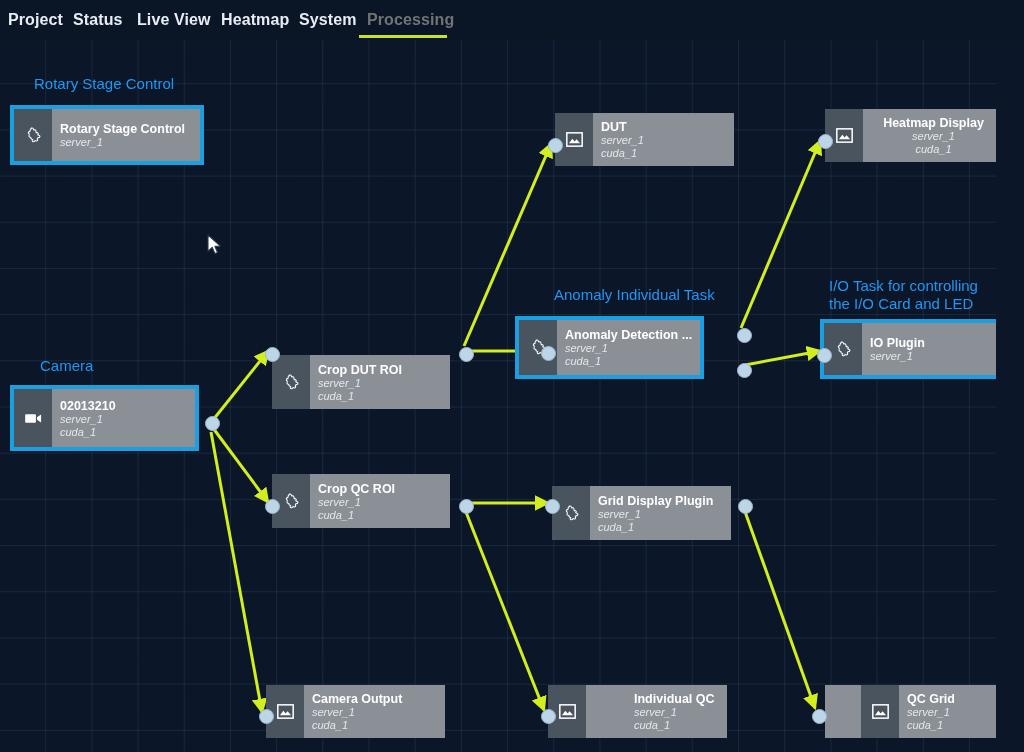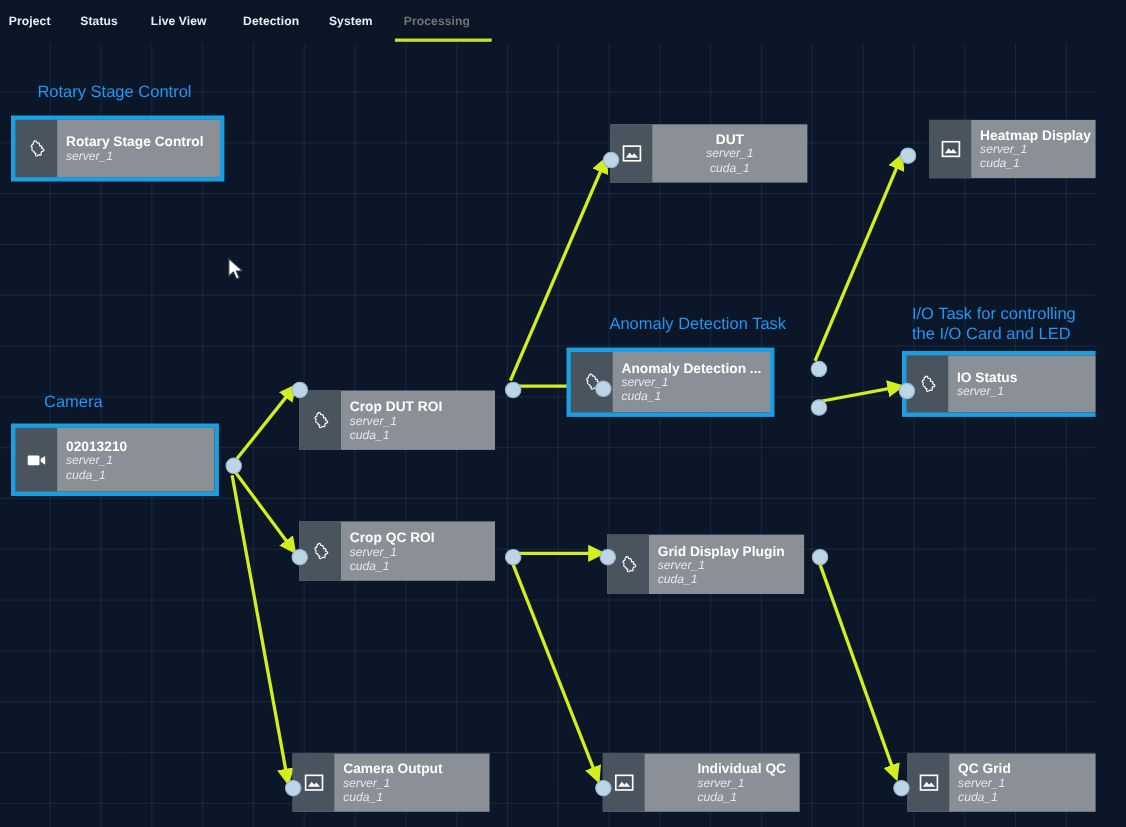--- a/index.html
+++ b/index.html
@@ -20,21 +20,21 @@
   #navbar {
     position: absolute; top: 0; left: 0;
     width: 1024px; height: 40px;
     background: #0a1526;
     z-index: 40;
   }
   .nav-item {
     position: absolute; top: 0;
     height: 40px;
     display: flex; align-items: center;
-    font-size: 11px; font-weight: bold;
+    font-size: 16px; font-weight: bold;
     color: #e8edf4;
     letter-spacing: .1px;
     cursor: pointer;
     white-space: nowrap;
   }
   .nav-item.active { color: #737373; }
   .nav-underline {
     position: absolute;
     height: 3px;
     background: #c6e22a;
@@ -114,21 +114,21 @@
 </style>
 </head>
 <body>
 
 <div id="app">
 
   <div id="navbar">
       <div class="nav-item" style="left: 8px; width: 44px;">Project</div>
       <div class="nav-item" style="left: 73px; width: 45px;">Status</div>
       <div class="nav-item" style="left: 137px; width: 65px;">Live View</div>
-      <div class="nav-item" style="left: 221px; width: 58px;">Detection</div>
+      <div class="nav-item" style="left: 221px; width: 58px;">Heatmap</div>
       <div class="nav-item" style="left: 299px; width: 50px;">System</div>
       <div class="nav-item active" style="left: 367px; width: 72px;">Processing</div>
       <div class="nav-underline" style="left: 359px; width: 88px;"></div>
     </div>
 
   <div id="canvas">
     <svg id="edges">
       <defs>
         <marker id="arrow" viewBox="0 0 10 10" refX="8.5" refY="5" markerWidth="5.2" markerHeight="5.2" orient="auto-start-reverse">
           <path d="M 0 0 L 10 5 L 0 10 z" fill="#d2ee1e"></path>
@@ -143,21 +143,21 @@
           <line x1="741" y1="288" x2="820" y2="101" stroke="#d2ee1e" stroke-width="3" marker-end="url(#arrow)"></line>
           <line x1="745" y1="325" x2="820" y2="311" stroke="#d2ee1e" stroke-width="3" marker-end="url(#arrow)"></line>
           <line x1="468" y1="463" x2="548" y2="463" stroke="#d2ee1e" stroke-width="3" marker-end="url(#arrow)"></line>
           <line x1="464" y1="467" x2="544" y2="670" stroke="#d2ee1e" stroke-width="3" marker-end="url(#arrow)"></line>
           <line x1="743" y1="466" x2="815" y2="668" stroke="#d2ee1e" stroke-width="3" marker-end="url(#arrow)"></line>
         </g>
     </svg>
     <div id="annotation-layer">
         <div class="annotation" style="left: 34px; top: 35px;">Rotary Stage Control</div>
         <div class="annotation" style="left: 40px; top: 317px;">Camera</div>
-        <div class="annotation" style="left: 554px; top: 246px;">Anomaly Detection Task</div>
+        <div class="annotation" style="left: 554px; top: 246px;">Anomaly Individual Task</div>
         <div class="annotation" style="left: 829px; top: 237px;">I/O Task for controlling
 the I/O Card and LED</div>
       </div>
     <div id="node-layer">
         <div class="node selected" style="left: 14px; top: 69px; width: 186px; height: 52px;">
           <div class="node-icon">
             <svg class="icon-svg" viewBox="0 0 24 24">
               <path d="M9.2 2.6 q2.5 -0.4 2.6 1.3 q0.1 1.2 1.3 1.0 q1.6 -0.3 1.9 1.3 l0.45 2.6 q1.3 -1.0 2.2 0.1 q1.0 1.2 -0.4 2.2 l2.0 0.9 q1.4 0.6 0.6 1.9 q-0.8 1.3 -2.1 0.6 l-1.1 1.9 q1.2 1.1 0.1 2.1 q-1.1 1.0 -2.2 -0.2 l-1.9 1.3 q-1.4 0.9 -2.1 -0.4 q-0.7 -1.3 0.6 -2.0 l-2.3 -1.1 q0.5 -1.6 -1.1 -1.8 q-1.6 -0.2 -1.4 -1.8 l0.35 -2.4 q-1.5 -0.3 -1.2 -1.8 q0.3 -1.5 1.9 -1.1 l0.5 -2.4 q0.25 -1.5 1.35 -1.2 Z" fill="none" stroke="#ffffff" stroke-width="1.3" stroke-linejoin="round"></path>
             </svg>
           </div>
@@ -183,21 +183,21 @@
             <svg class="icon-svg" viewBox="0 0 24 24">
               <path d="M9.2 2.6 q2.5 -0.4 2.6 1.3 q0.1 1.2 1.3 1.0 q1.6 -0.3 1.9 1.3 l0.45 2.6 q1.3 -1.0 2.2 0.1 q1.0 1.2 -0.4 2.2 l2.0 0.9 q1.4 0.6 0.6 1.9 q-0.8 1.3 -2.1 0.6 l-1.1 1.9 q1.2 1.1 0.1 2.1 q-1.1 1.0 -2.2 -0.2 l-1.9 1.3 q-1.4 0.9 -2.1 -0.4 q-0.7 -1.3 0.6 -2.0 l-2.3 -1.1 q0.5 -1.6 -1.1 -1.8 q-1.6 -0.2 -1.4 -1.8 l0.35 -2.4 q-1.5 -0.3 -1.2 -1.8 q0.3 -1.5 1.9 -1.1 l0.5 -2.4 q0.25 -1.5 1.35 -1.2 Z" fill="none" stroke="#ffffff" stroke-width="1.3" stroke-linejoin="round"></path>
             </svg>
           </div>
           <div class="node-body">
             <div class="node-title">Crop DUT ROI</div>
             <div class="node-sub">server_1</div>
             <div class="node-sub">cuda_1</div>
           </div>
         </div>
-        <div class="node" style="left: 555px; top: 73px; width: 179px; height: 53px; text-align: center;">
+        <div class="node" style="left: 555px; top: 73px; width: 179px; height: 53px;">
           <div class="node-icon">
             <svg class="icon-svg" viewBox="0 0 24 24">
               <rect x="2.3" y="3.6" width="19.4" height="16.8" fill="none" stroke="#ffffff" stroke-width="1.9"></rect>
               <path d="M5.0 16.8 L9.3 11.0 L12.2 14.4 L14.6 11.7 L19.0 16.8 Z" fill="#ffffff"></path>
             </svg>
           </div>
           <div class="node-body">
             <div class="node-title">DUT</div>
             <div class="node-sub">server_1</div>
             <div class="node-sub">cuda_1</div>
@@ -208,41 +208,41 @@
             <svg class="icon-svg" viewBox="0 0 24 24">
               <path d="M9.2 2.6 q2.5 -0.4 2.6 1.3 q0.1 1.2 1.3 1.0 q1.6 -0.3 1.9 1.3 l0.45 2.6 q1.3 -1.0 2.2 0.1 q1.0 1.2 -0.4 2.2 l2.0 0.9 q1.4 0.6 0.6 1.9 q-0.8 1.3 -2.1 0.6 l-1.1 1.9 q1.2 1.1 0.1 2.1 q-1.1 1.0 -2.2 -0.2 l-1.9 1.3 q-1.4 0.9 -2.1 -0.4 q-0.7 -1.3 0.6 -2.0 l-2.3 -1.1 q0.5 -1.6 -1.1 -1.8 q-1.6 -0.2 -1.4 -1.8 l0.35 -2.4 q-1.5 -0.3 -1.2 -1.8 q0.3 -1.5 1.9 -1.1 l0.5 -2.4 q0.25 -1.5 1.35 -1.2 Z" fill="none" stroke="#ffffff" stroke-width="1.3" stroke-linejoin="round"></path>
             </svg>
           </div>
           <div class="node-body">
             <div class="node-title">Anomaly Detection ...</div>
             <div class="node-sub">server_1</div>
             <div class="node-sub">cuda_1</div>
           </div>
         </div>
-        <div class="node" style="left: 845px; top: 69px; width: 179px; height: 53px;">
+        <div class="node" style="left: 825px; top: 69px; width: 179px; height: 53px; text-align: center;">
           <div class="node-icon">
             <svg class="icon-svg" viewBox="0 0 24 24">
               <rect x="2.3" y="3.6" width="19.4" height="16.8" fill="none" stroke="#ffffff" stroke-width="1.9"></rect>
               <path d="M5.0 16.8 L9.3 11.0 L12.2 14.4 L14.6 11.7 L19.0 16.8 Z" fill="#ffffff"></path>
             </svg>
           </div>
           <div class="node-body">
             <div class="node-title">Heatmap Display</div>
             <div class="node-sub">server_1</div>
             <div class="node-sub">cuda_1</div>
           </div>
         </div>
         <div class="node selected" style="left: 824px; top: 283px; width: 180px; height: 52px;">
           <div class="node-icon">
             <svg class="icon-svg" viewBox="0 0 24 24">
               <path d="M9.2 2.6 q2.5 -0.4 2.6 1.3 q0.1 1.2 1.3 1.0 q1.6 -0.3 1.9 1.3 l0.45 2.6 q1.3 -1.0 2.2 0.1 q1.0 1.2 -0.4 2.2 l2.0 0.9 q1.4 0.6 0.6 1.9 q-0.8 1.3 -2.1 0.6 l-1.1 1.9 q1.2 1.1 0.1 2.1 q-1.1 1.0 -2.2 -0.2 l-1.9 1.3 q-1.4 0.9 -2.1 -0.4 q-0.7 -1.3 0.6 -2.0 l-2.3 -1.1 q0.5 -1.6 -1.1 -1.8 q-1.6 -0.2 -1.4 -1.8 l0.35 -2.4 q-1.5 -0.3 -1.2 -1.8 q0.3 -1.5 1.9 -1.1 l0.5 -2.4 q0.25 -1.5 1.35 -1.2 Z" fill="none" stroke="#ffffff" stroke-width="1.3" stroke-linejoin="round"></path>
             </svg>
           </div>
           <div class="node-body">
-            <div class="node-title">IO Status</div>
+            <div class="node-title">IO Plugin</div>
             <div class="node-sub">server_1</div>
           </div>
         </div>
         <div class="node" style="left: 272px; top: 434px; width: 178px; height: 54px;">
           <div class="node-icon">
             <svg class="icon-svg" viewBox="0 0 24 24">
               <path d="M9.2 2.6 q2.5 -0.4 2.6 1.3 q0.1 1.2 1.3 1.0 q1.6 -0.3 1.9 1.3 l0.45 2.6 q1.3 -1.0 2.2 0.1 q1.0 1.2 -0.4 2.2 l2.0 0.9 q1.4 0.6 0.6 1.9 q-0.8 1.3 -2.1 0.6 l-1.1 1.9 q1.2 1.1 0.1 2.1 q-1.1 1.0 -2.2 -0.2 l-1.9 1.3 q-1.4 0.9 -2.1 -0.4 q-0.7 -1.3 0.6 -2.0 l-2.3 -1.1 q0.5 -1.6 -1.1 -1.8 q-1.6 -0.2 -1.4 -1.8 l0.35 -2.4 q-1.5 -0.3 -1.2 -1.8 q0.3 -1.5 1.9 -1.1 l0.5 -2.4 q0.25 -1.5 1.35 -1.2 Z" fill="none" stroke="#ffffff" stroke-width="1.3" stroke-linejoin="round"></path>
             </svg>
           </div>
           <div class="node-body">
@@ -282,21 +282,21 @@
               <rect x="2.3" y="3.6" width="19.4" height="16.8" fill="none" stroke="#ffffff" stroke-width="1.9"></rect>
               <path d="M5.0 16.8 L9.3 11.0 L12.2 14.4 L14.6 11.7 L19.0 16.8 Z" fill="#ffffff"></path>
             </svg>
           </div>
           <div class="node-body">
             <div class="node-title">Individual QC</div>
             <div class="node-sub">server_1</div>
             <div class="node-sub">cuda_1</div>
           </div>
         </div>
-        <div class="node" style="left: 825px; top: 645px; width: 179px; height: 53px;">
+        <div class="node" style="left: 825px; top: 645px; width: 179px; height: 53px; padding-left: 36px;">
           <div class="node-icon">
             <svg class="icon-svg" viewBox="0 0 24 24">
               <rect x="2.3" y="3.6" width="19.4" height="16.8" fill="none" stroke="#ffffff" stroke-width="1.9"></rect>
               <path d="M5.0 16.8 L9.3 11.0 L12.2 14.4 L14.6 11.7 L19.0 16.8 Z" fill="#ffffff"></path>
             </svg>
           </div>
           <div class="node-body">
             <div class="node-title">QC Grid</div>
             <div class="node-sub">server_1</div>
             <div class="node-sub">cuda_1</div>

